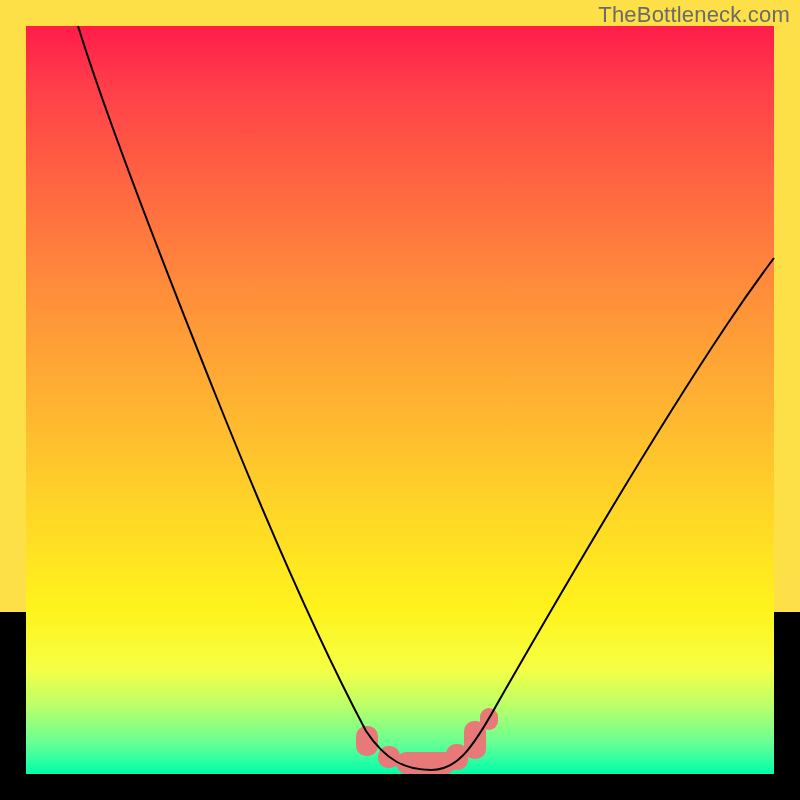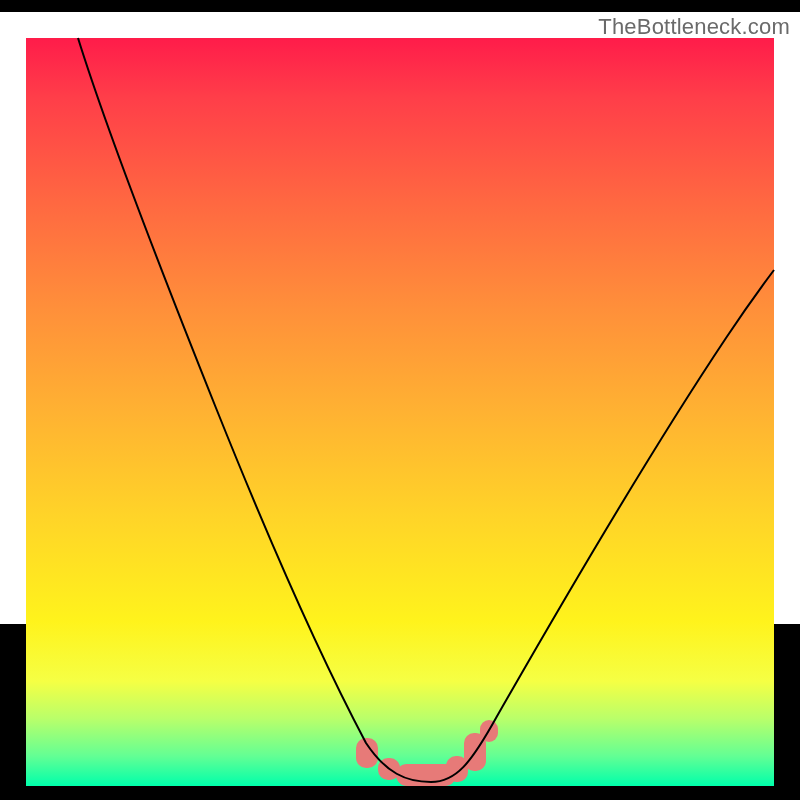--- a/index.html
+++ b/index.html
@@ -6,25 +6,25 @@
     margin: 0;
     padding: 0;
     width: 800px;
     height: 800px;
     background: #000000;
     overflow: hidden;
     font-family: Arial, Helvetica, sans-serif;
   }
   .frame {
     position: absolute;
-    top: 12px;
+    top: 0;
     left: 0;
     width: 800px;
     height: 612px;
-    background: #ffffff;
+    background: #fde047;
   }
   .plot {
     position: absolute;
     top: 26px;
     left: 26px;
     width: 748px;
     height: 748px;
     background: linear-gradient(
       to bottom,
       #ff1c4a 0%,

